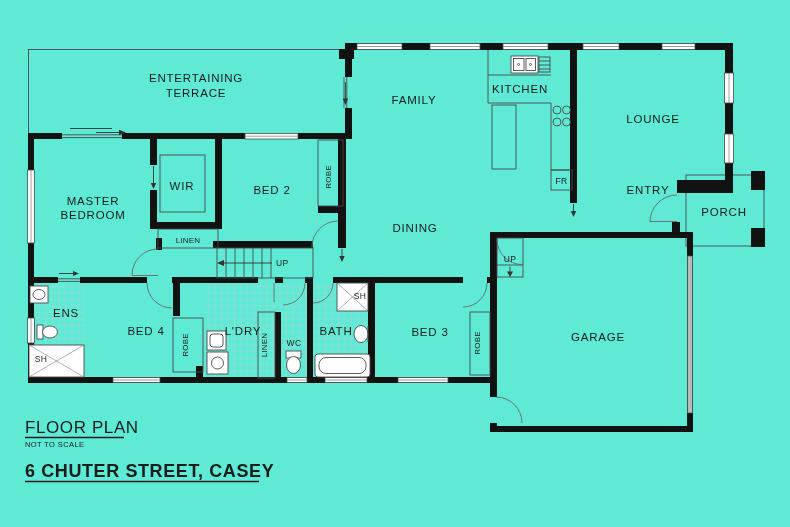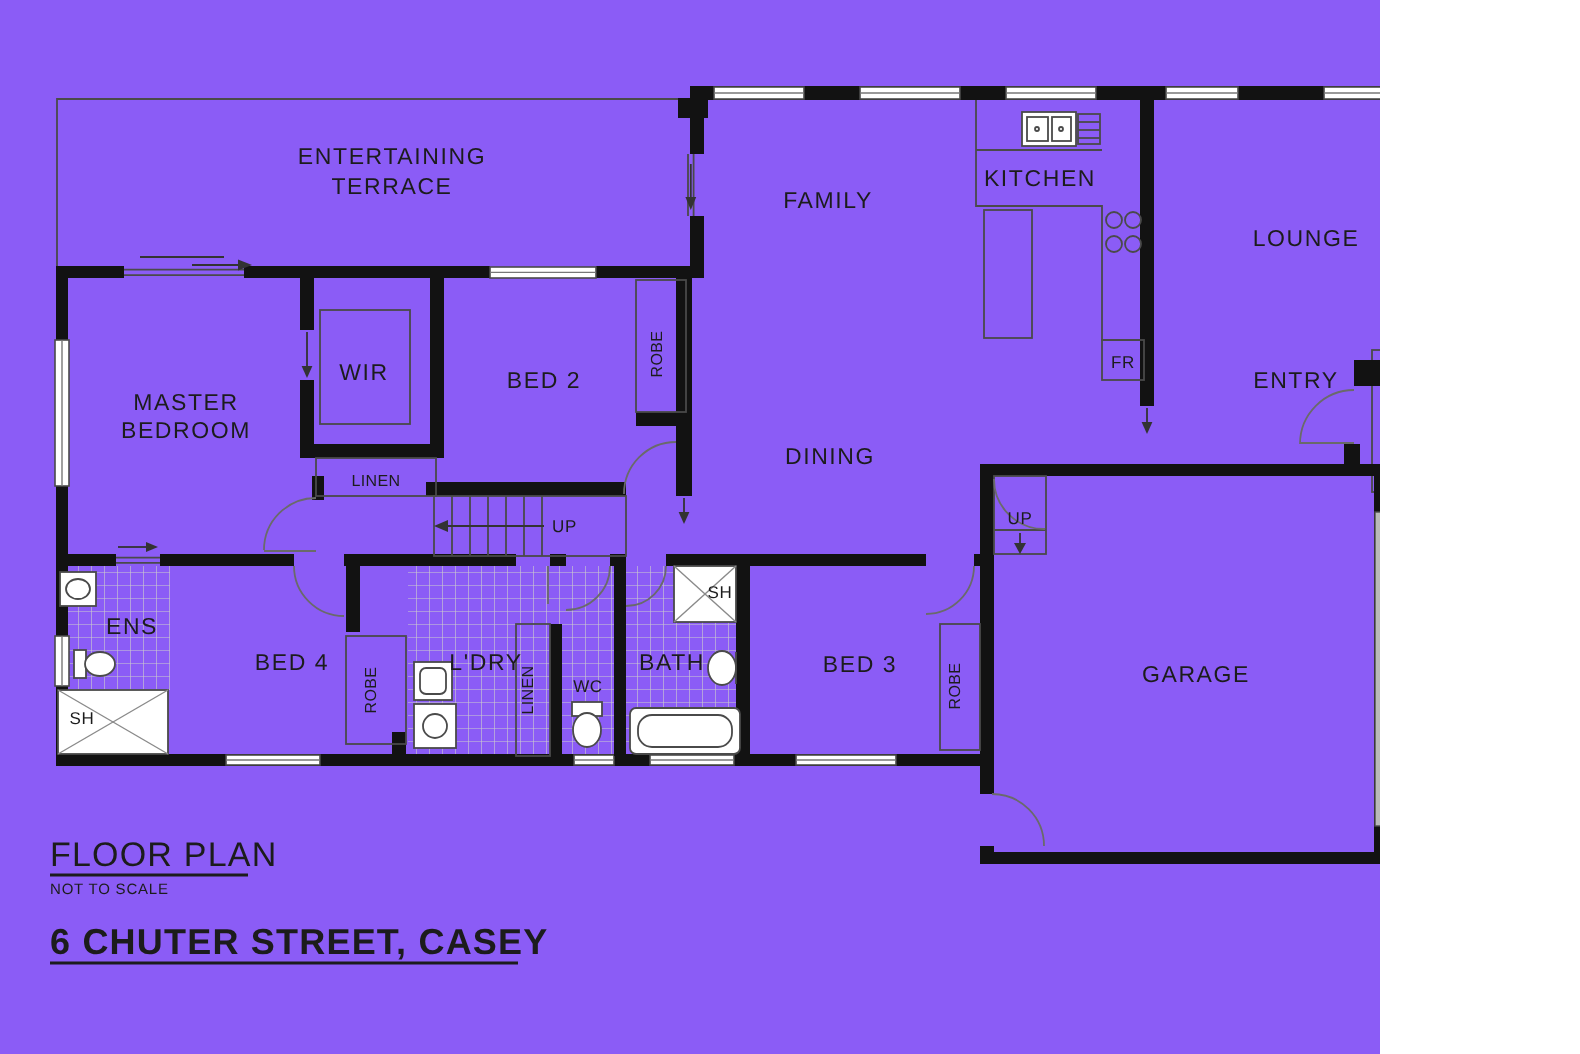--- a/index.html
+++ b/index.html
@@ -1,16 +1,16 @@
 <!DOCTYPE html>
 <html><head>
 <meta charset="utf-8">
 <style>
   html,body{margin:0;padding:0;background:#ffffff;}
-  .page{position:relative;width:690px;height:527px;background:#8b5cf6;overflow:hidden;}
+  .page{position:relative;width:790px;height:527px;background:#5eead4;overflow:hidden;}
   svg{display:block;}
   text{font-family:"Liberation Sans","DejaVu Sans",sans-serif;fill:#1c1c1c;}
   .room-label{font-size:11.5px;letter-spacing:0.8px;}
   .small-label{font-size:8.5px;letter-spacing:0.3px;}
   .tiny-label{font-size:8px;letter-spacing:0.2px;}
   .title-main{font-size:17px;letter-spacing:0.6px;}
   .title-sub{font-size:7.5px;letter-spacing:0.4px;}
   .title-address{font-size:18px;font-weight:bold;letter-spacing:0.6px;}
   .wall{fill:#121212;}
   .thin{stroke:#4a4a4a;stroke-width:0.9;fill:none;}

